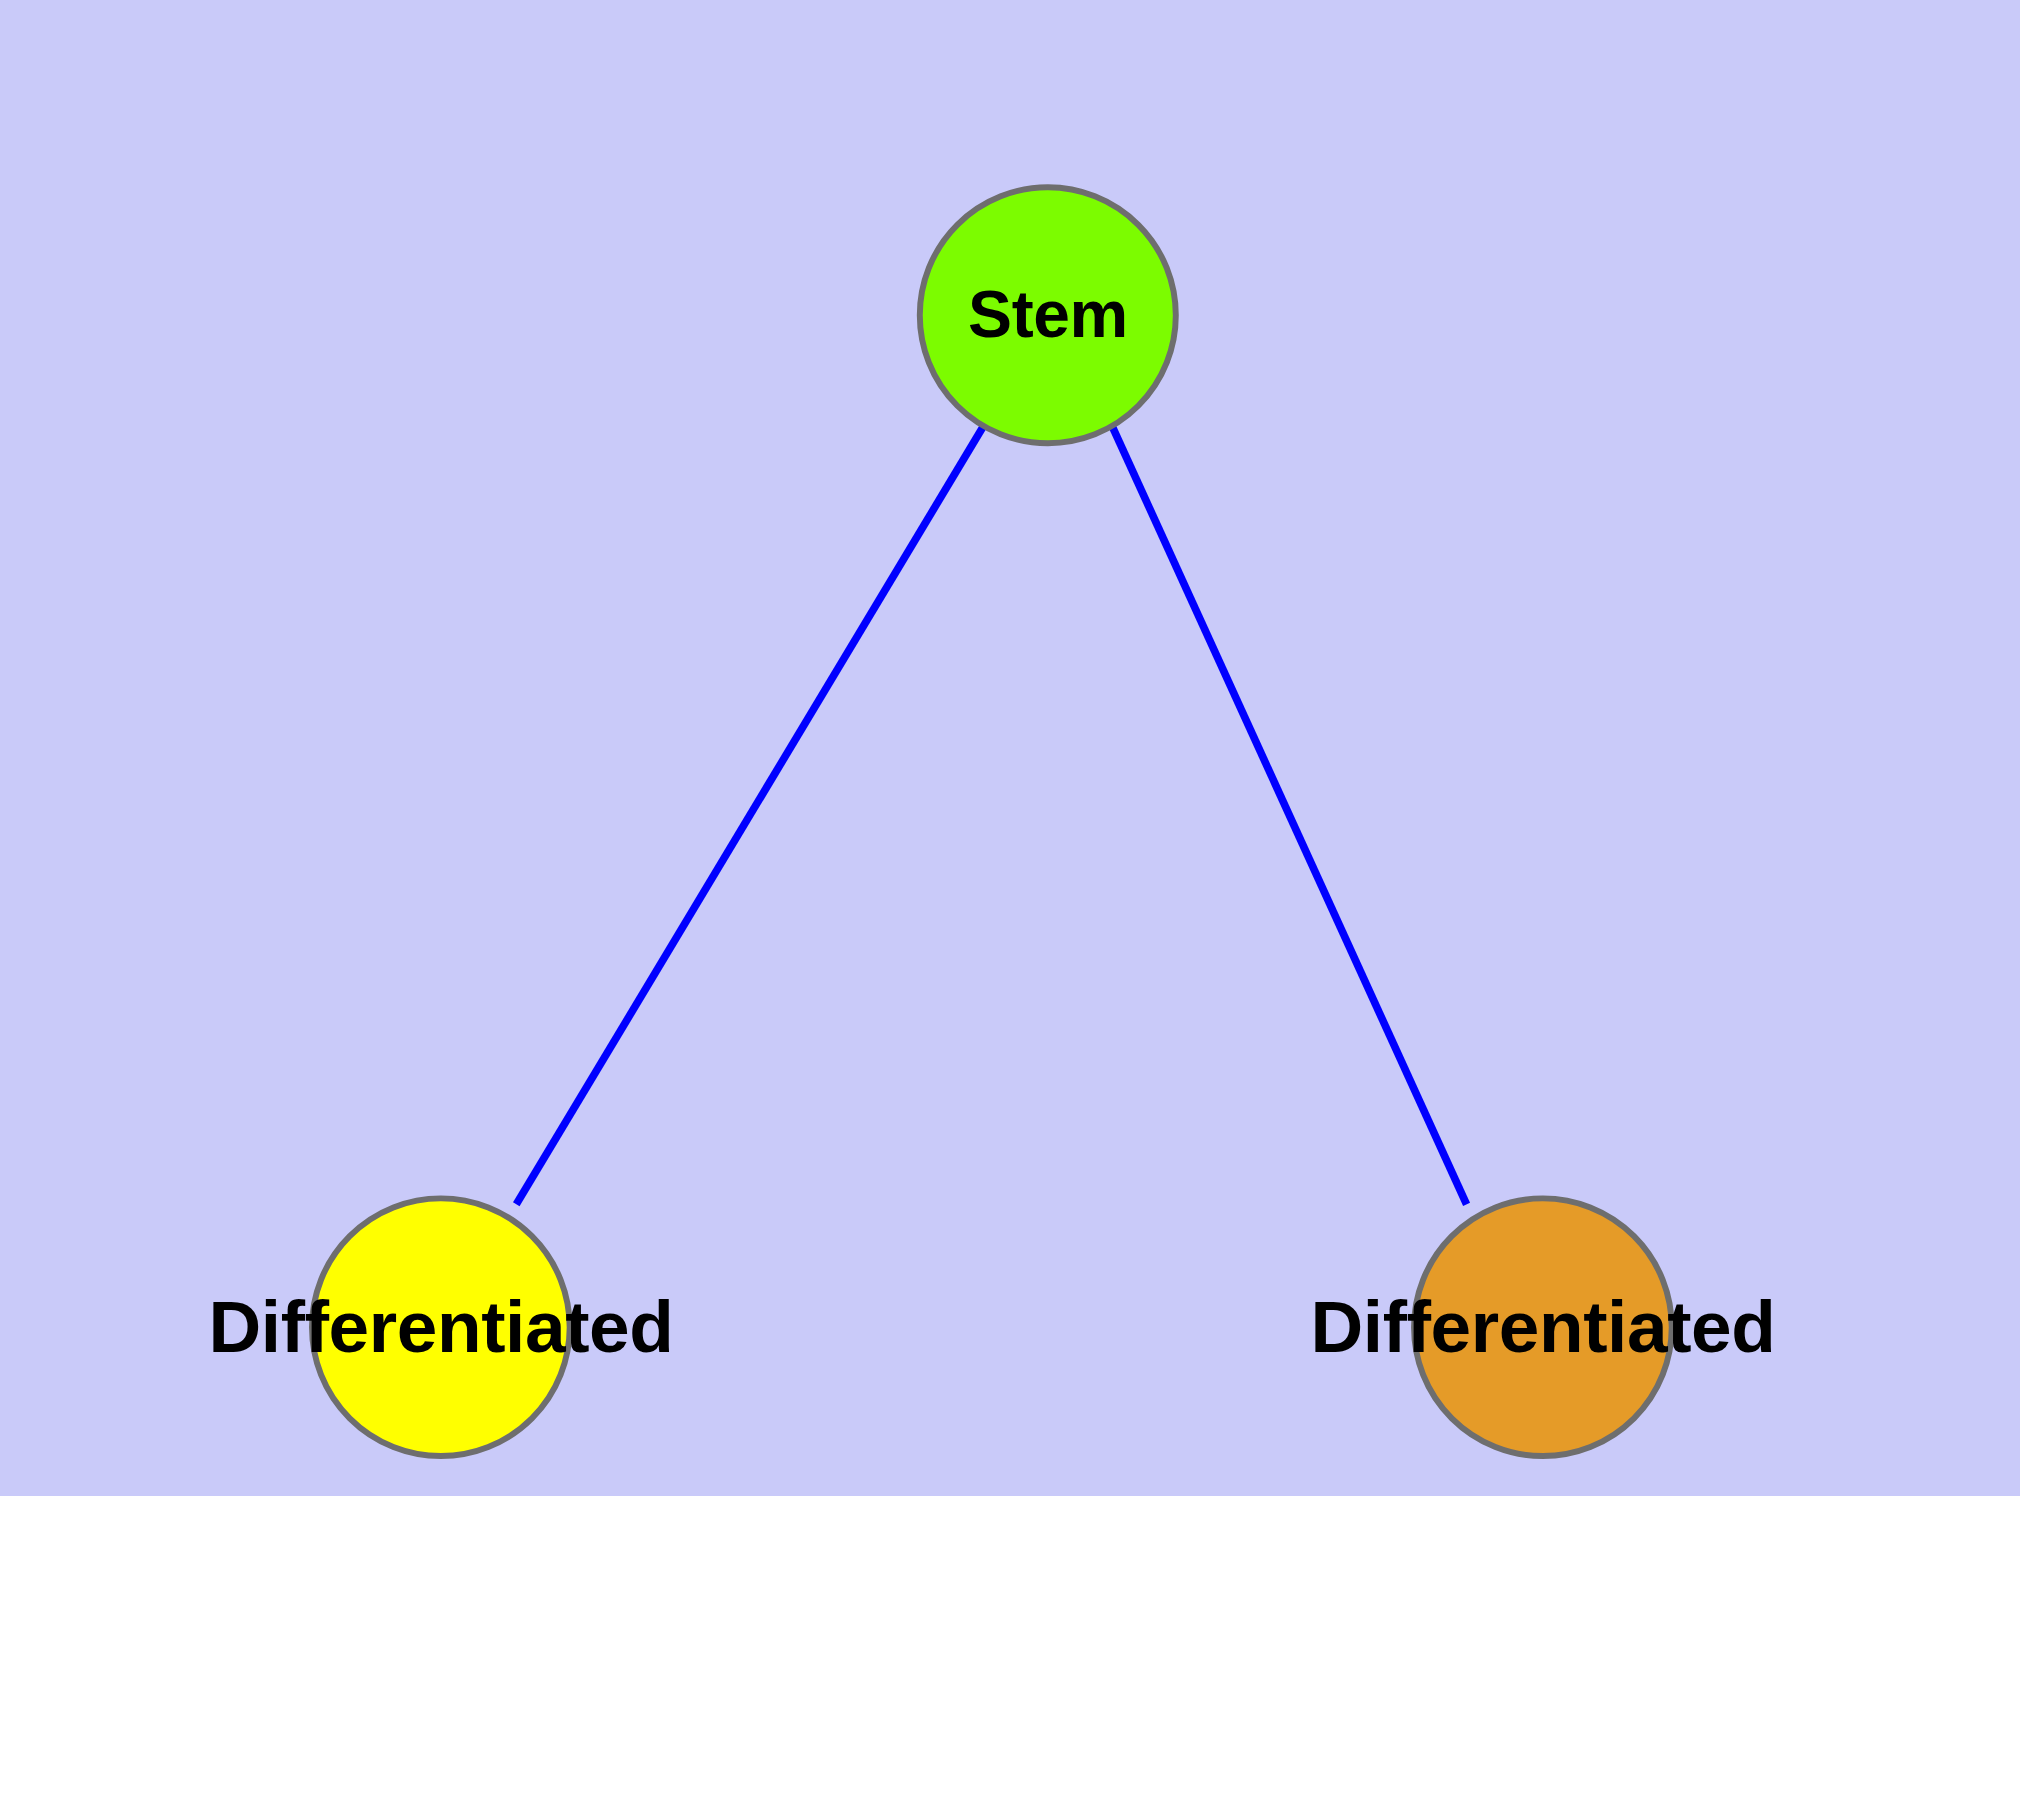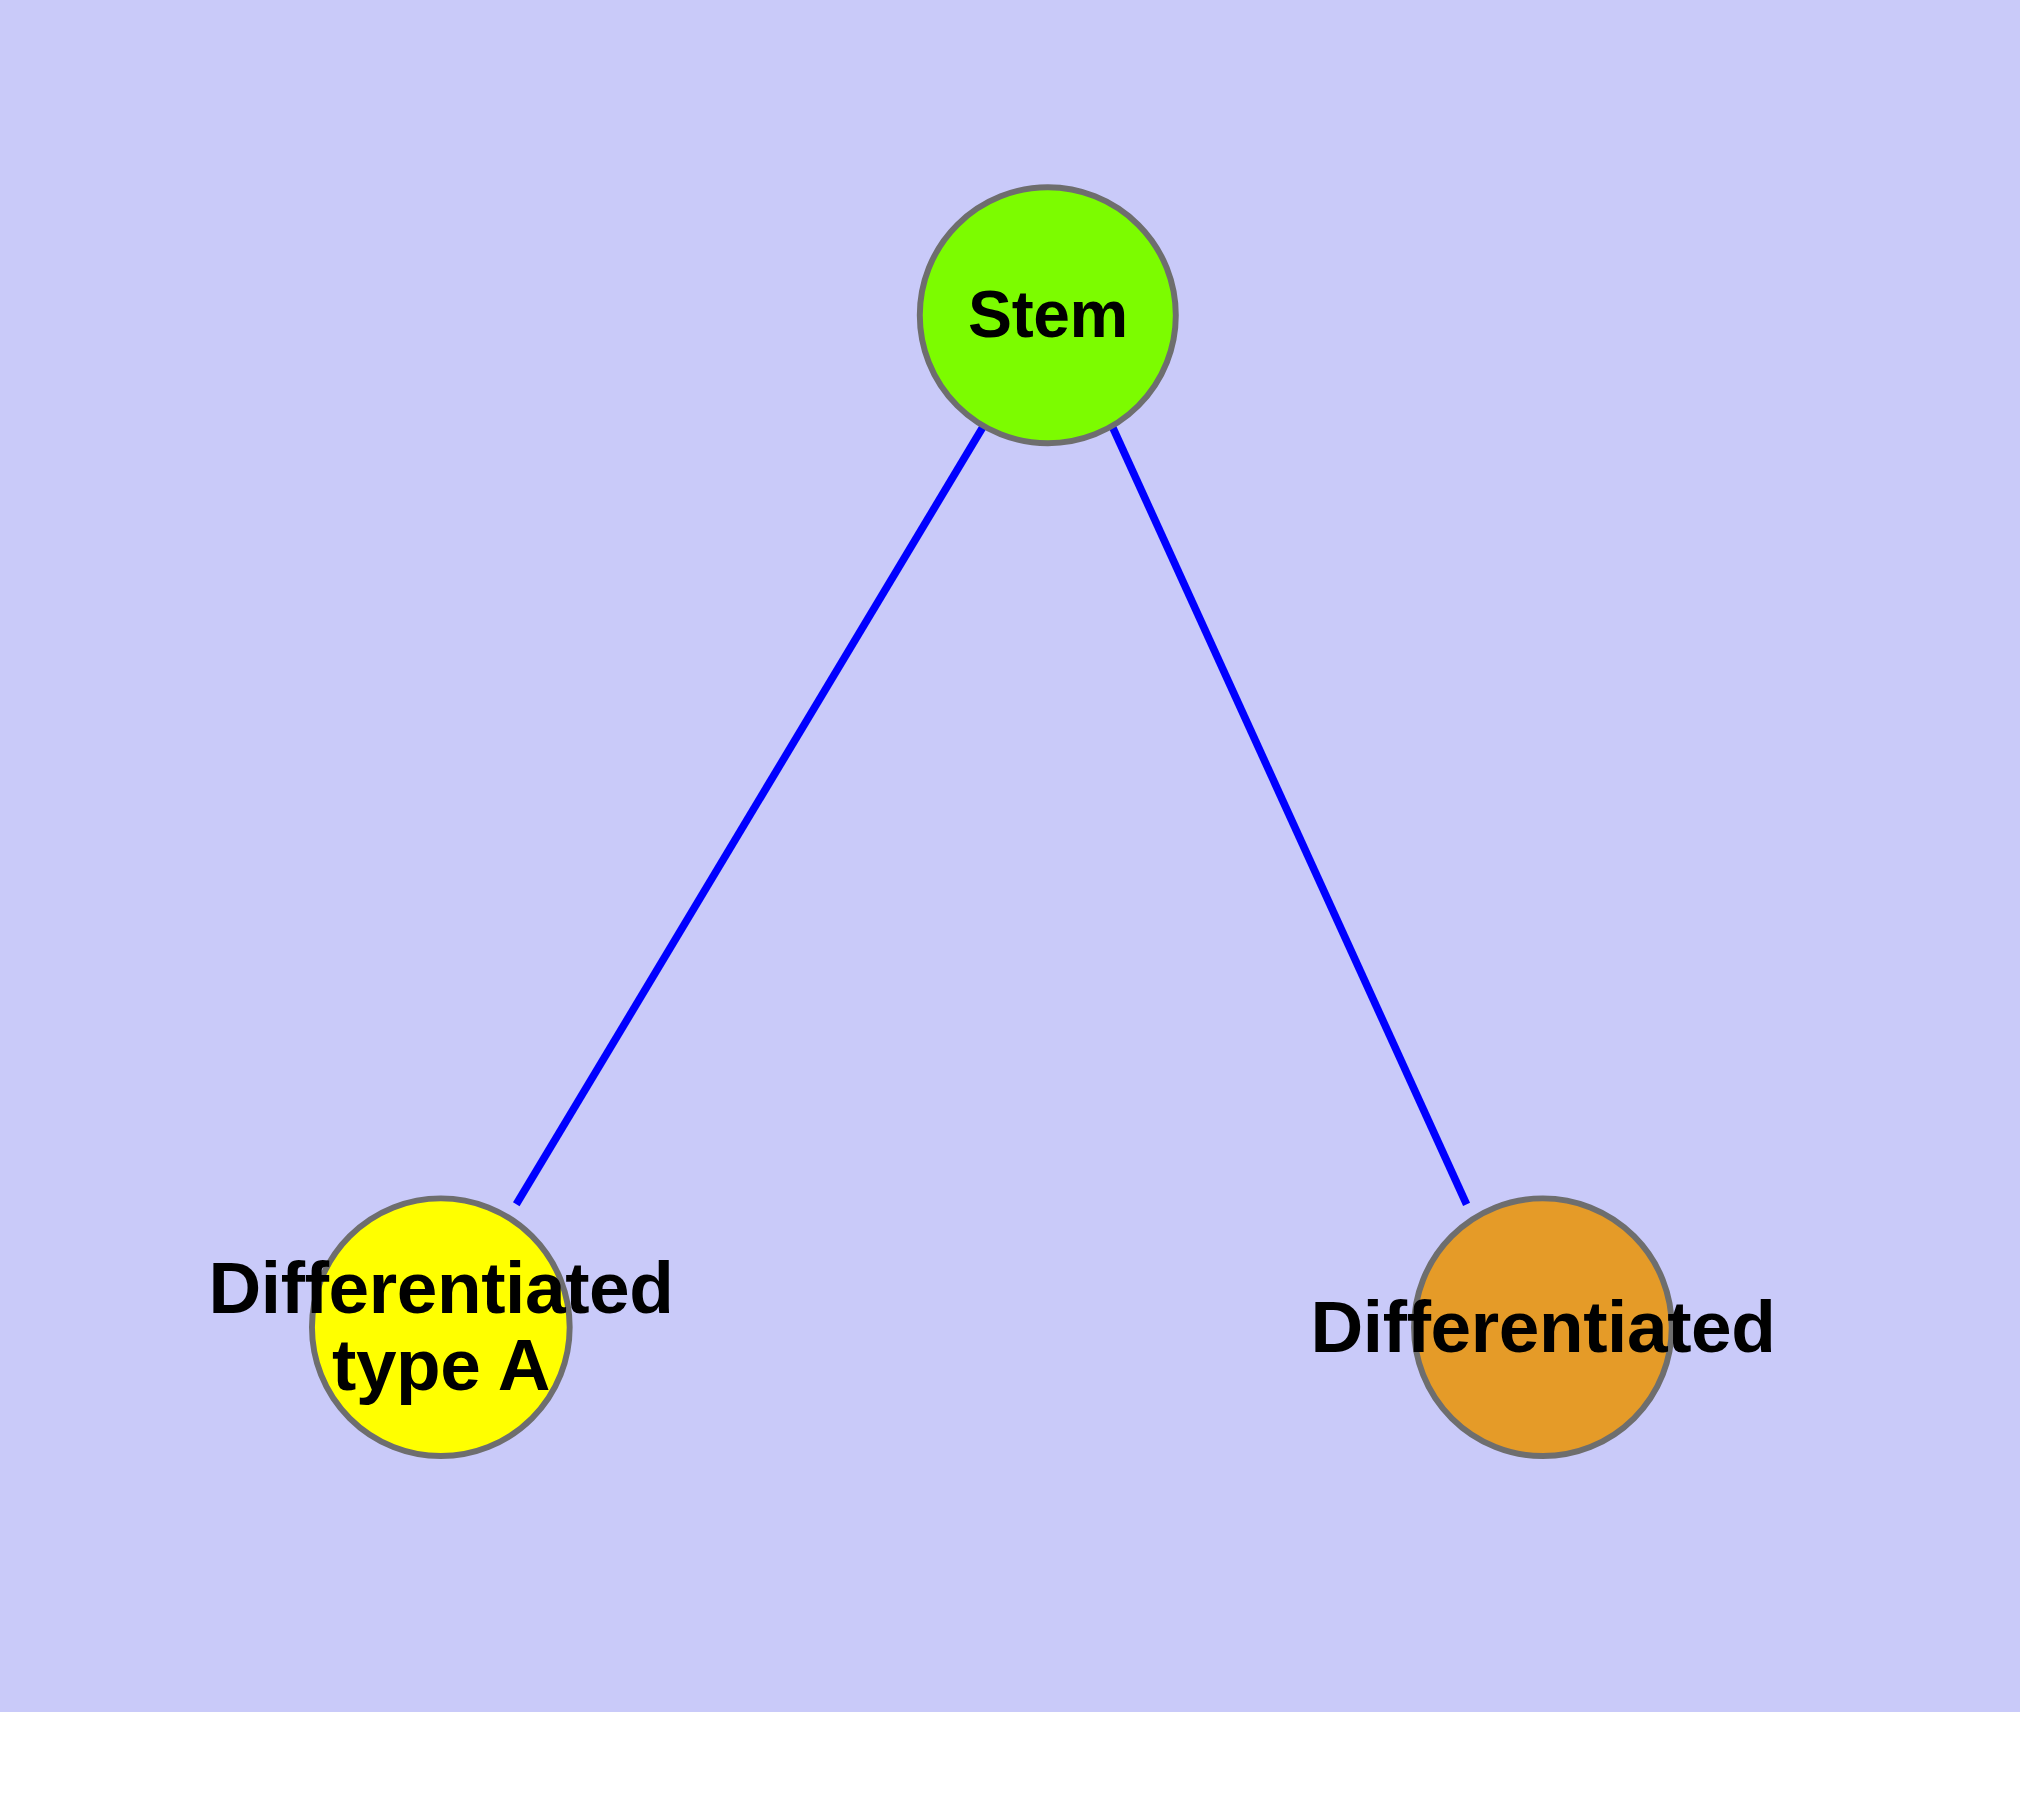--- a/index.html
+++ b/index.html
@@ -42,36 +42,36 @@
   .node-label.root {
     font-size: 66px;
   }
   .node-label.leaf {
     font-size: 73px;
   }
 </style>
 </head>
 <body>
 
-<div id="canvas" style="width: 2021px; height: 1712px;">
+<div id="canvas" style="width: 2021px; height: 1496px;">
 
   <div id="bg-layer" style="background: rgb(201, 202, 249);"></div>
 
   <svg id="graph-svg" viewBox="0 0 2384 2138" preserveAspectRatio="none" xmlns="http://www.w3.org/2000/svg" style="width: 2021px; height: 1812px;">
     <g id="edges-group">
         <line x1="1160" y1="503" x2="609" y2="1421" stroke="#0000ff" stroke-width="9" stroke-linecap="butt"></line>
         <line x1="1312" y1="503" x2="1730" y2="1421" stroke="#0000ff" stroke-width="9" stroke-linecap="butt"></line>
       </g>
     <g id="nodes-group">
         <circle cx="1236" cy="372" r="151" fill="#7cfc00" stroke="#6e6e6e" stroke-width="7"></circle>
         <circle cx="520" cy="1566" r="152" fill="#ffff00" stroke="#6e6e6e" stroke-width="7"></circle>
         <circle cx="1820" cy="1566" r="152" fill="#e59b28" stroke="#6e6e6e" stroke-width="7"></circle>
       </g>
   </svg>
 
   <div id="labels-group">
       <div class="node-label root" style="left: 1048px; top: 315px; font-size: 66px;"><span>Stem</span></div>
-      <div class="node-label leaf" style="left: 441px; top: 1327px; font-size: 73px;"><span>Differentiated</span><br><span>type A</span></div>
+      <div class="node-label leaf" style="left: 441px; top: 1327px; font-size: 73px;"><span>Differentiated</span><br></div>
       <div class="node-label leaf" style="left: 1543px; top: 1327px; font-size: 73px;"><span>Differentiated</span><br></div>
     </div>
 
 </div>
 
 
 </body></html>

